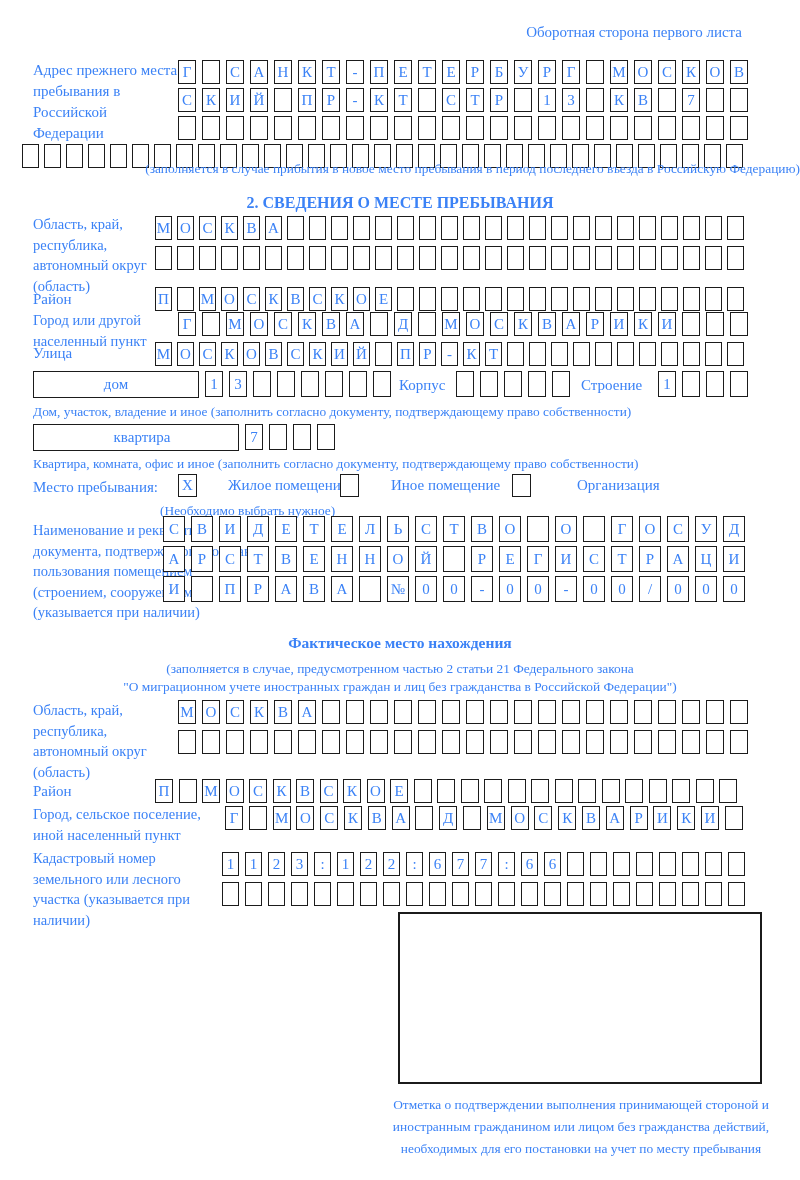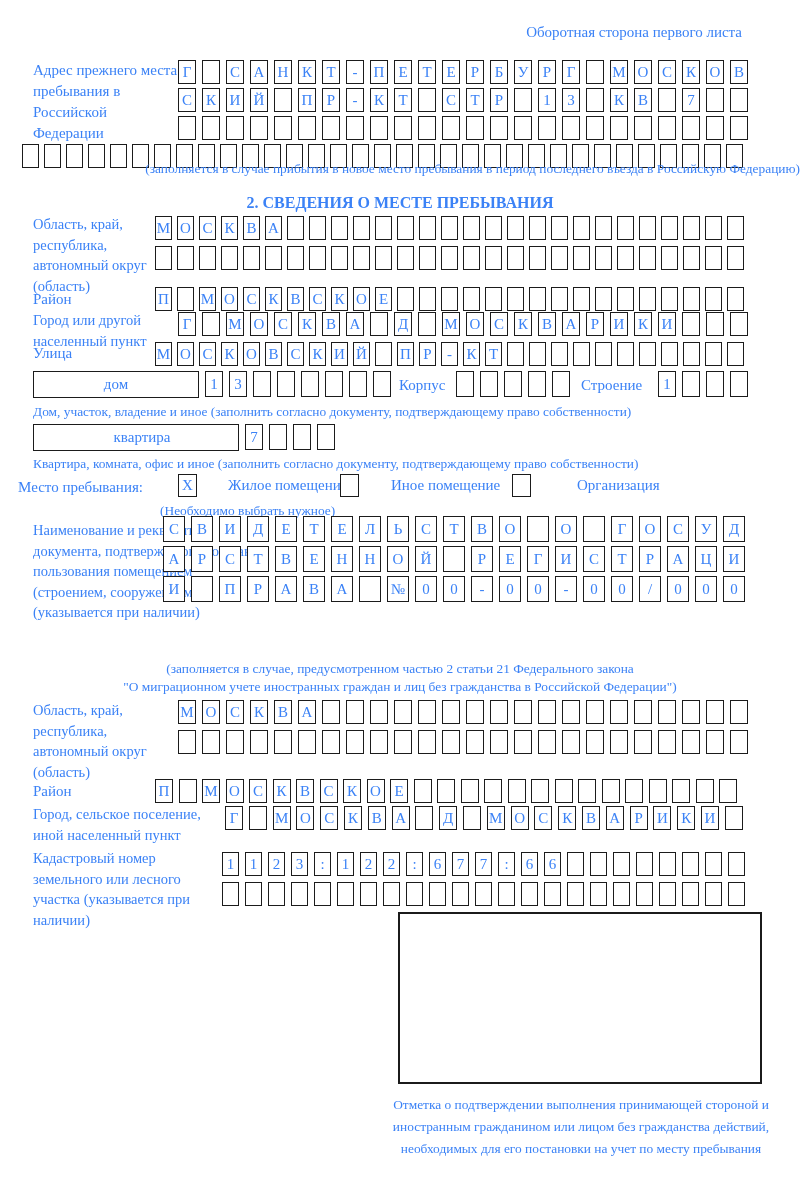--- a/index.html
+++ b/index.html
@@ -345,21 +345,21 @@
 
   <div class="abs named-box" style="left:33px;top:424px;width:206px;height:27px;padding-left:12px;">квартира</div>
   <div class="abs cellrow cdom" style="left:245px;top:424px;">
       <span class="cell">7</span>
       <span class="cell"></span>
       <span class="cell"></span>
       <span class="cell"></span>
     </div>
   <div class="abs cap" style="left:33px;top:455px;width:730px;">Квартира, комната, офис и иное (заполнить согласно документу, подтверждающему право собственности)</div>
 
-  <div class="abs lbl" style="left:18px;top:477px;">Место пребывания:</div>
+  <div class="abs lbl" style="left:33px;top:477px;">Место пребывания:</div>
   <span class="abs checkbox" style="left:178px;top:474px;">X</span>
   <span class="abs opt-label" style="left:207px;top:477px;">Жилое помещение</span>
   <span class="abs checkbox" style="left:340px;top:474px;"></span>
   <span class="abs opt-label" style="left:370px;top:477px;">Иное помещение</span>
   <span class="abs checkbox" style="left:512px;top:474px;"></span>
   <span class="abs opt-label" style="left:556px;top:477px;">Организация</span>
   <div class="abs cap" style="left:160px;top:502px;width:340px;text-align:left;">(Необходимо выбрать нужное)</div>
 
   <div class="abs lbl-sm" style="left:33px;top:520px;width:228px;">Наименование и реквизиты документа, подтверждающего право пользования помещением (строением, сооружением) (указывается при наличии)</div>
   <div class="abs cellrow cdoc" style="left:163px;top:516px;">
@@ -425,20 +425,21 @@
       <span class="cell">0</span>
       <span class="cell">-</span>
       <span class="cell">0</span>
       <span class="cell">0</span>
       <span class="cell">/</span>
       <span class="cell">0</span>
       <span class="cell">0</span>
       <span class="cell">0</span>
     </div>
 
+  <div class="abs bold center" style="top:634px;font-size:15.5px;">Фактическое место нахождения</div>
   <div class="abs cap center" style="top:660px;">(заполняется в случае, предусмотренном частью 2 статьи 21 Федерального закона</div>
   <div class="abs cap center" style="top:678px;">"О миграционном учете иностранных граждан и лиц без гражданства в Российской Федерации")</div>
 
   <div class="abs lbl-sm" style="left:33px;top:700px;width:152px;">Область, край, республика, автономный округ (область)</div>
   <div class="abs cellrow c24" style="left:178px;top:700px;">
       <span class="cell">М</span>
       <span class="cell">О</span>
       <span class="cell">С</span>
       <span class="cell">К</span>
       <span class="cell">В</span>

